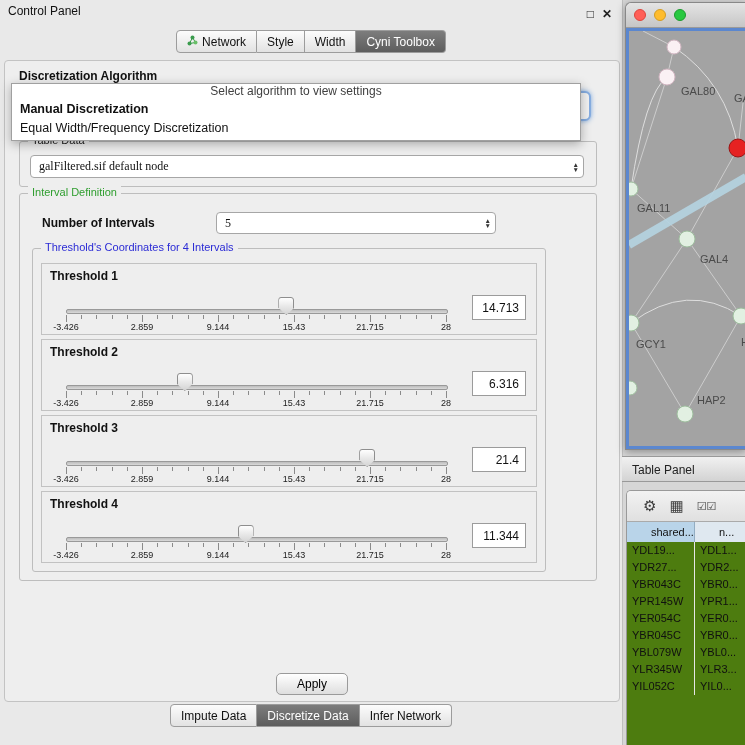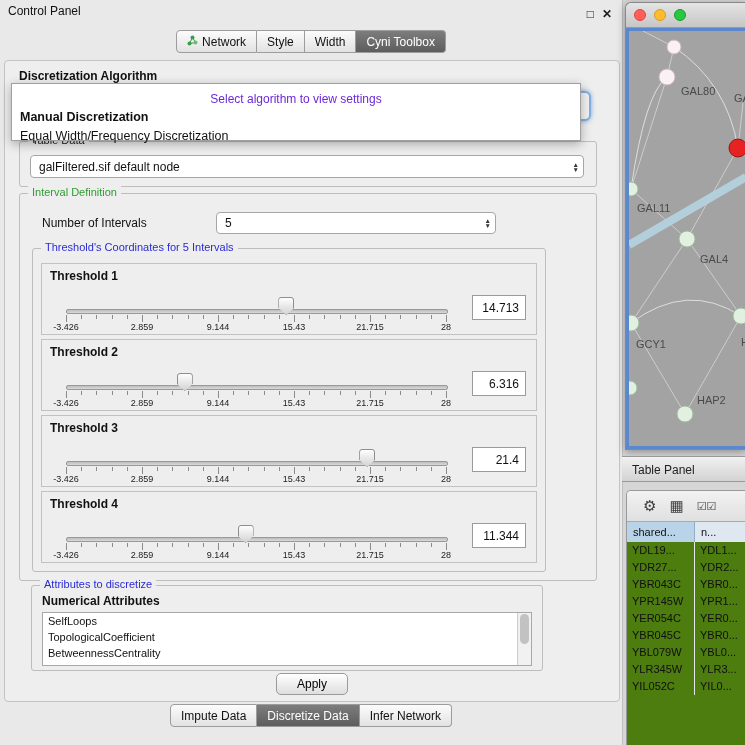--- a/index.html
+++ b/index.html
@@ -25,40 +25,40 @@
 
   .cp-body{position:absolute;left:4px;top:60px;width:614px;height:640px;background:#eeeeee;
     border:1px solid #c3c3c3;border-radius:4px;}
 
   .algo-label{position:absolute;left:14px;top:8px;font-size:12px;font-weight:bold;}
   .combo-fragment{position:absolute;left:548px;top:30px;width:34px;height:26px;background:#f2f2f2;
     border:2px solid #86ade0;border-radius:6px;box-shadow:0 0 5px #7aa7e0;z-index:3;}
 
   .popup{position:absolute;left:6px;top:22px;width:568px;height:56px;background:#fff;
     border:1px solid #a0a0a0;box-shadow:0 3px 10px rgba(0,0,0,.30);z-index:10;}
-  .popup-header{height:16px;text-align:center;color:#6d28d9;font-size:12px;padding-top:8px;}
+  .popup-header{height:16px;text-align:center;color:#404040;font-size:12px;padding-top:0;}
   .dd-item{padding:1px 8px;font-size:12.5px;line-height:17px;white-space:nowrap;}
   .dd-bold{font-weight:bold;}
 
   .group{position:absolute;border:1px solid #bdbdbd;border-radius:3px;}
   .group-title{position:absolute;top:-8px;left:8px;background:#eeeeee;padding:0 4px;font-size:11px;white-space:nowrap;}
   .t-green{color:#2f9e2f;}
   .t-blue{color:#2b2bd5;}
   .t-dark{color:#222;}
 
   .combo{position:absolute;display:flex;align-items:center;background:#fff;border:1px solid #a6a6a6;
-    border-radius:4px;font-size:12px;padding:0 4px 0 8px;box-sizing:border-box;}
+    border-radius:4px;font-size:12px;padding:0 4px 0 8px;box-sizing:border-box;font-family:Liberation Serif, serif;}
   .arrows{margin-left:auto;display:flex;flex-direction:column;align-items:center;}
   .arrows span{display:block;font-size:6.5px;line-height:5px;color:#333;}
 
   .g-tabledata{left:14px;top:80px;width:576px;height:44px;}
   .combo-tabledata{left:10px;top:13px;width:554px;height:23px;}
 
   .g-interval{left:14px;top:132px;width:576px;height:386px;}
-  .lbl-intervals{position:absolute;left:22px;top:22px;font-size:12px;font-weight:normal;}
+  .lbl-intervals{position:absolute;left:22px;top:22px;font-size:12px;font-weight:bold;}
   .combo-intervals{left:196px;top:18px;width:280px;height:22px;}
   .g-thresh{left:12px;top:54px;width:512px;height:322px;}
 
   .th-panel{position:absolute;left:8px;width:494px;height:70px;border:1px solid #c2c2c2;}
   .th-label{position:absolute;left:8px;top:5px;font-size:12px;font-weight:bold;}
   .slider-track{position:absolute;left:24px;top:45px;width:380px;height:3px;
     background:linear-gradient(#bdbdbd,#d9d9d9);border:1px solid #999;border-radius:2px;}
   .slider-thumb{position:absolute;top:33px;width:14px;height:16px;
     background:linear-gradient(#fefefe,#d4d4d4);border:1px solid #8e8e8e;
     clip-path:polygon(0 0,100% 0,100% 60%,50% 100%,0 60%);border-radius:3px;}
@@ -99,21 +99,21 @@
     font-size:12px;line-height:26px;padding-left:10px;box-sizing:border-box;color:#222;}
 
   .table-window{position:absolute;left:626px;top:490px;width:119px;height:255px;background:#e6e6e6;
     border:1px solid #999;border-right:none;border-radius:5px 0 0 0;overflow:hidden;}
   .t-toolbar{position:absolute;left:0;top:0;right:0;height:30px;display:flex;align-items:center;gap:13px;
     padding-left:16px;background:linear-gradient(#f2f2f2,#e0e0e0);}
   .tb-ico{font-size:15px;color:#3c3c3c;cursor:default;}
   .tb-check{font-size:11px;color:#3c3c3c;letter-spacing:0;}
   .thead{position:absolute;left:0;top:30px;right:0;height:20px;display:flex;font-size:11px;
     border-top:1px solid #aaa;border-bottom:1px solid #9fb4c4;}
-  .hcell{box-sizing:border-box;padding:4px 0 0 6px;white-space:nowrap;overflow:hidden;}
+  .hcell{box-sizing:border-box;padding:4px 0 0 24px;white-space:nowrap;overflow:hidden;}
   .hc0{width:68px;background:#b9d4e9;border-right:1px solid #93adc2;}
   .hc1{flex:1;background:#dfe8f0;}
   .table-rows{position:absolute;left:0;top:51px;right:0;bottom:0;background:#4d7c0f;overflow:hidden;}
   .trow{display:flex;height:17px;font-size:11px;color:#101010;}
   .tcell{box-sizing:border-box;padding:2px 0 0 5px;white-space:nowrap;overflow:hidden;}
   .tc0{width:68px;border-right:1px solid #e6e6e6;}
   .tc1{flex:1;}
 </style>
 </head>
 <body>
@@ -175,21 +175,21 @@
       <span class="lbl-intervals">Number of Intervals</span>
       <div class="combo combo-intervals">
         <span>5</span>
         <span class="arrows">
           <span>▲</span>
             <span>▼</span>
         </span>
       </div>
 
       <div class="group g-thresh">
-        <span class="group-title t-blue">Threshold's Coordinates for 5 Intervals</span>
+        <span class="group-title t-blue">Threshold's Coordinates for 4 Intervals</span>
         <div>
   <div class="th-panel" style="top: 14px;">
     <div class="th-label">Threshold 1</div>
     <div class="slider-track"></div>
     <div class="slider-ticks">
                 <div class="tick major" style="left: 0px;"></div>
                 <div class="tick" style="left: 15.2px;"></div>
                 <div class="tick" style="left: 30.4px;"></div>
                 <div class="tick" style="left: 45.6px;"></div>
                 <div class="tick" style="left: 60.8px;"></div>
@@ -352,34 +352,20 @@
                 <span style="left: 304px;">21.715</span>
                 <span style="left: 380px;">28</span>
               </div>
     <div class="slider-thumb" style="left: 195.597px;"></div>
     <div class="value-box">11.344</div>
   </div>
 </div>
       </div>
     </div>
 
-    <div class="group g-attrs">
-      <span class="group-title t-blue">Attributes to discretize</span>
-      <span class="lbl-numattr">Numerical Attributes</span>
-      <div class="listbox">
-        <div>
-            <div class="list-item">SelfLoops</div>
-            <div class="list-item">TopologicalCoefficient</div>
-            <div class="list-item">BetweennessCentrality</div>
-          </div>
-        <div class="list-scroll">
-            <div class="thumbv"></div>
-          </div>
-      </div>
-    </div>
 
     <button class="apply-btn">Apply</button>
   </div>
 
   <div class="seg seg-bottom">
       <button>
         <span>Impute Data</span>
       </button>
       <button class="active">
         <span>Discretize Data</span>

